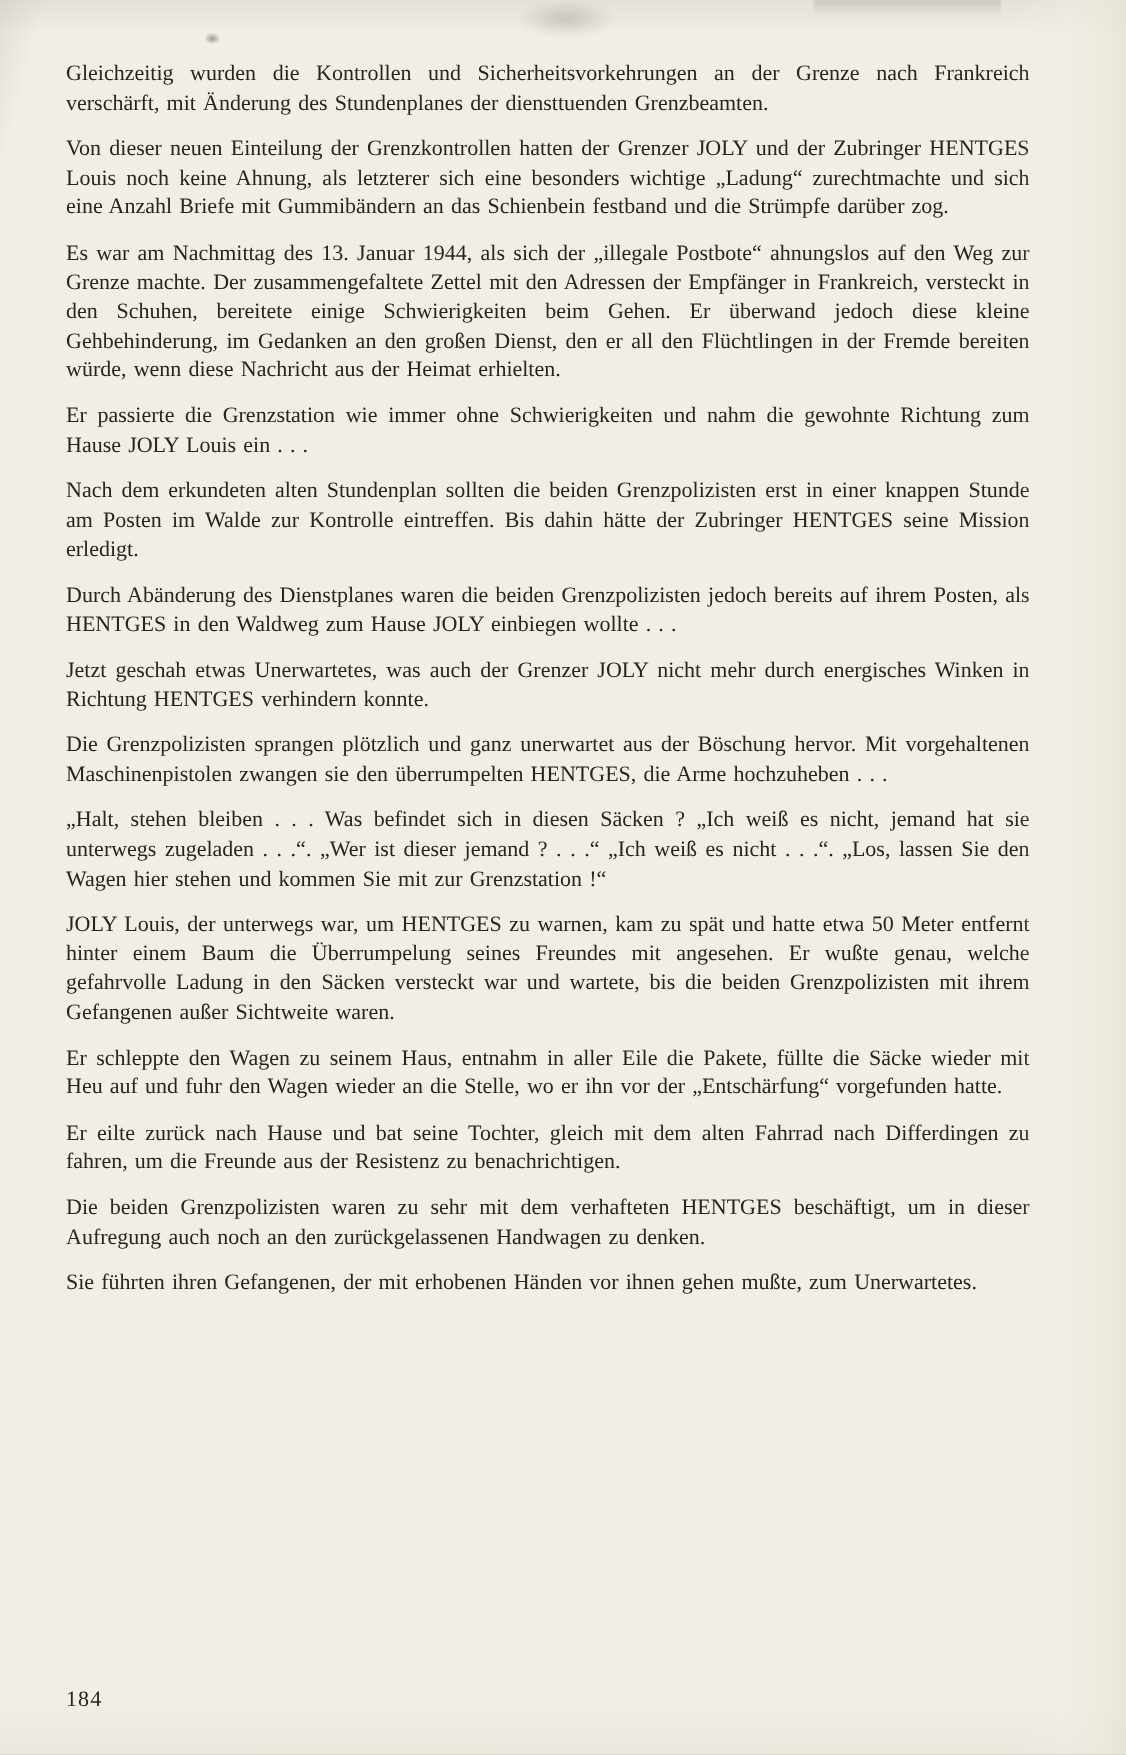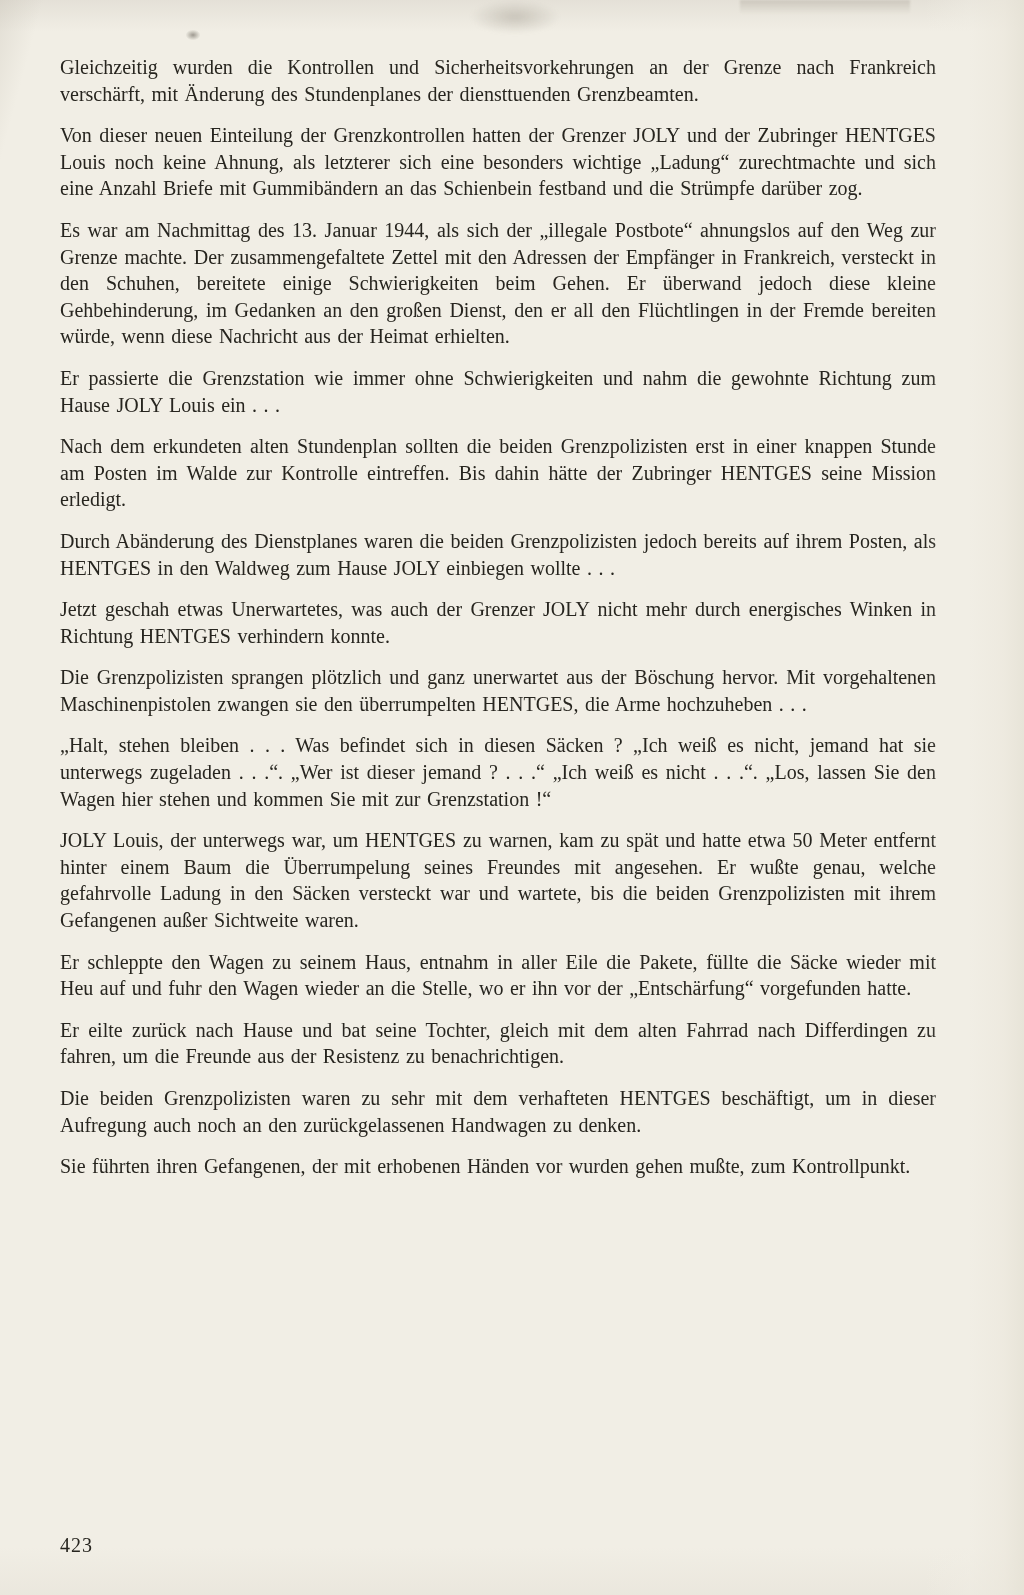--- a/index.html
+++ b/index.html
@@ -99,20 +99,20 @@
     <p>Er passierte die Grenzstation wie immer ohne Schwierigkeiten und nahm die gewohnte Richtung zum Hause JOLY Louis ein . . .</p>
     <p>Nach dem erkundeten alten Stundenplan sollten die beiden Grenzpolizisten erst in einer knappen Stunde am Posten im Walde zur Kontrolle eintreffen. Bis dahin hätte der Zubringer HENTGES seine Mission erledigt.</p>
     <p>Durch Abänderung des Dienstplanes waren die beiden Grenzpolizisten jedoch bereits auf ihrem Posten, als HENTGES in den Waldweg zum Hause JOLY einbiegen wollte . . .</p>
     <p>Jetzt geschah etwas Unerwartetes, was auch der Grenzer JOLY nicht mehr durch energisches Winken in Richtung HENTGES verhindern konnte.</p>
     <p>Die Grenzpolizisten sprangen plötzlich und ganz unerwartet aus der Böschung hervor. Mit vorgehaltenen Maschinenpistolen zwangen sie den überrumpelten HENTGES, die Arme hochzuheben . . .</p>
     <p>„Halt, stehen bleiben . . . Was befindet sich in diesen Säcken ? „Ich weiß es nicht, jemand hat sie unterwegs zugeladen . . .“. „Wer ist dieser jemand ? . . .“ „Ich weiß es nicht . . .“. „Los, lassen Sie den Wagen hier stehen und kommen Sie mit zur Grenzstation !“</p>
     <p>JOLY Louis, der unterwegs war, um HENTGES zu warnen, kam zu spät und hatte etwa 50 Meter entfernt hinter einem Baum die Überrumpelung seines Freundes mit angesehen. Er wußte genau, welche gefahrvolle Ladung in den Säcken versteckt war und wartete, bis die beiden Grenzpolizisten mit ihrem Gefangenen außer Sichtweite waren.</p>
     <p>Er schleppte den Wagen zu seinem Haus, entnahm in aller Eile die Pakete, füllte die Säcke wieder mit Heu auf und fuhr den Wagen wieder an die Stelle, wo er ihn vor der „Entschärfung“ vorgefunden hatte.</p>
     <p>Er eilte zurück nach Hause und bat seine Tochter, gleich mit dem alten Fahrrad nach Differdingen zu fahren, um die Freunde aus der Resistenz zu benachrichtigen.</p>
     <p>Die beiden Grenzpolizisten waren zu sehr mit dem verhafteten HENTGES beschäftigt, um in dieser Aufregung auch noch an den zurückgelassenen Handwagen zu denken.</p>
-    <p>Sie führten ihren Gefangenen, der mit erhobenen Händen vor wurden gehen mußte, zum Kontrollpunkt.</p>
+    <p>Sie führten ihren Gefangenen, der mit erhobenen Händen vor ihnen gehen mußte, zum Unerwartetes.</p>
   </div>
 
-  <div class="page-number">423</div>
+  <div class="page-number">184</div>
 
   <div class="fade-right"></div>
 
 </div>
 
 </body></html>

